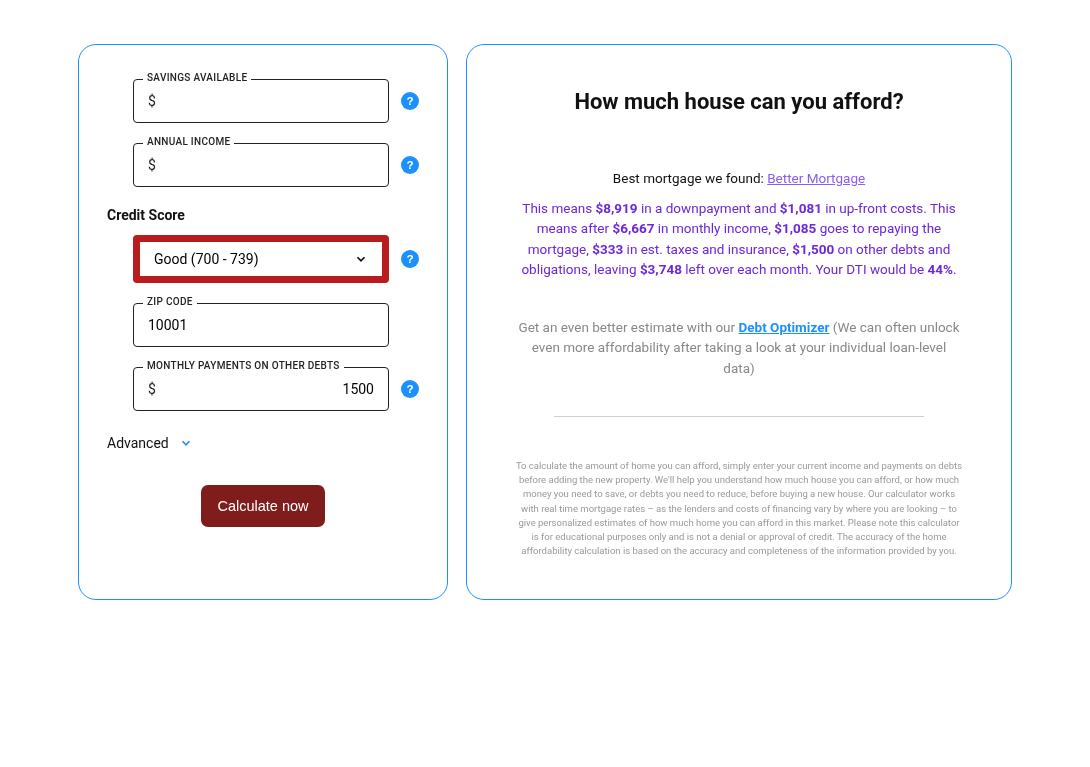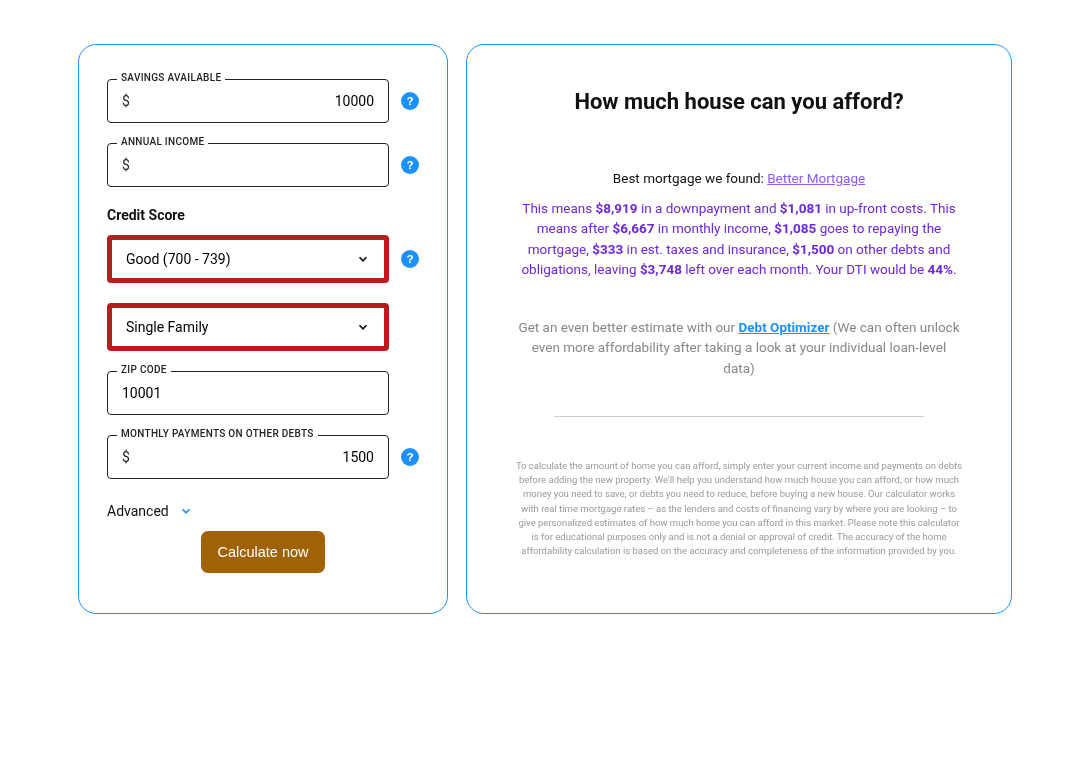--- a/index.html
+++ b/index.html
@@ -35,20 +35,21 @@
     }
     .field-row {
       display: flex;
       align-items: center;
       gap: 12px;
       margin-bottom: 20px;
     }
     .field-wrapper {
       position: relative;
       flex: 1;
+      margin-left: 26px;
     }
     .floating-label {
       position: absolute;
       top: -7px;
       left: 10px;
       background: #fff;
       padding: 0 4px;
       font-size: 10px;
       letter-spacing: 0.3px;
       color: #222;
@@ -93,21 +94,21 @@
       flex-shrink: 0;
     }
     .section-label {
       font-size: 14px;
       font-weight: 700;
       color: #111;
       margin-bottom: 12px;
     }
     .select-box {
       width: 100%;
-      border: 5px solid #b91c1c;
+      border: 7px solid #b91c1c;
       border-radius: 4px;
       height: 48px;
       padding: 0 14px;
       font-size: 14px;
       display: flex;
       align-items: center;
       justify-content: space-between;
       cursor: pointer;
       background: #fff;
     }
@@ -117,28 +118,28 @@
       flex-shrink: 0;
     }
     .advanced-toggle {
       display: flex;
       align-items: center;
       gap: 10px;
       font-size: 14px;
       color: #111;
       cursor: pointer;
       margin-top: 24px;
-      margin-bottom: 12px;
+      margin-bottom: 34px;
     }
     .advanced-toggle .chev {
       width: 14px;
       height: 14px;
     }
     .calculate-btn {
-      background: #a16207;
+      background: #7f1d1d;
       color: #fff;
       border: none;
       border-radius: 7px;
       padding: 13px 16px;
       font-size: 14.5px;
       cursor: pointer;
       display: block;
       margin: 0 auto;
     }
     .right-title {
@@ -203,21 +204,20 @@
 
 <div class="container">
 
   <div class="panel left-panel">
 
     <div class="field-row">
       <div class="field-wrapper">
         <div class="floating-label">SAVINGS AVAILABLE</div>
         <div class="text-input">
           <span class="prefix">$</span>
-          <input type="text" value="10000" style="">
         </div>
       </div>
       <span class="help-icon">
         <svg viewBox="0 0 20 20" fill="#1b91ff">
             <circle cx="10" cy="10" r="10"></circle>
             <text x="10" y="14.5" text-anchor="middle" fill="#fff" font-size="13" font-weight="700" font-family="Arial">?</text>
           </svg>
       </span>
     </div>
 
@@ -249,33 +249,20 @@
         </div>
       </div>
       <span class="help-icon">
         <svg viewBox="0 0 20 20" fill="#1b91ff">
             <circle cx="10" cy="10" r="10"></circle>
             <text x="10" y="14.5" text-anchor="middle" fill="#fff" font-size="13" font-weight="700" font-family="Arial">?</text>
           </svg>
       </span>
     </div>
 
-    <div class="field-row">
-      <div class="field-wrapper">
-        <div class="select-box">
-          <span>Single Family</span>
-          <span class="chevron-down">
-            <svg viewBox="0 0 24 24" fill="none" stroke="#111" stroke-width="3">
-                <polyline points="6 9 12 15 18 9"></polyline>
-              </svg>
-          </span>
-        </div>
-      </div>
-      <span class="help-spacer"></span>
-    </div>
 
     <div class="field-row">
       <div class="field-wrapper">
         <div class="floating-label">ZIP CODE</div>
         <div class="text-input">
           <input type="text" class="left-align" value="10001" style="">
         </div>
       </div>
       <span class="help-spacer"></span>
     </div>

